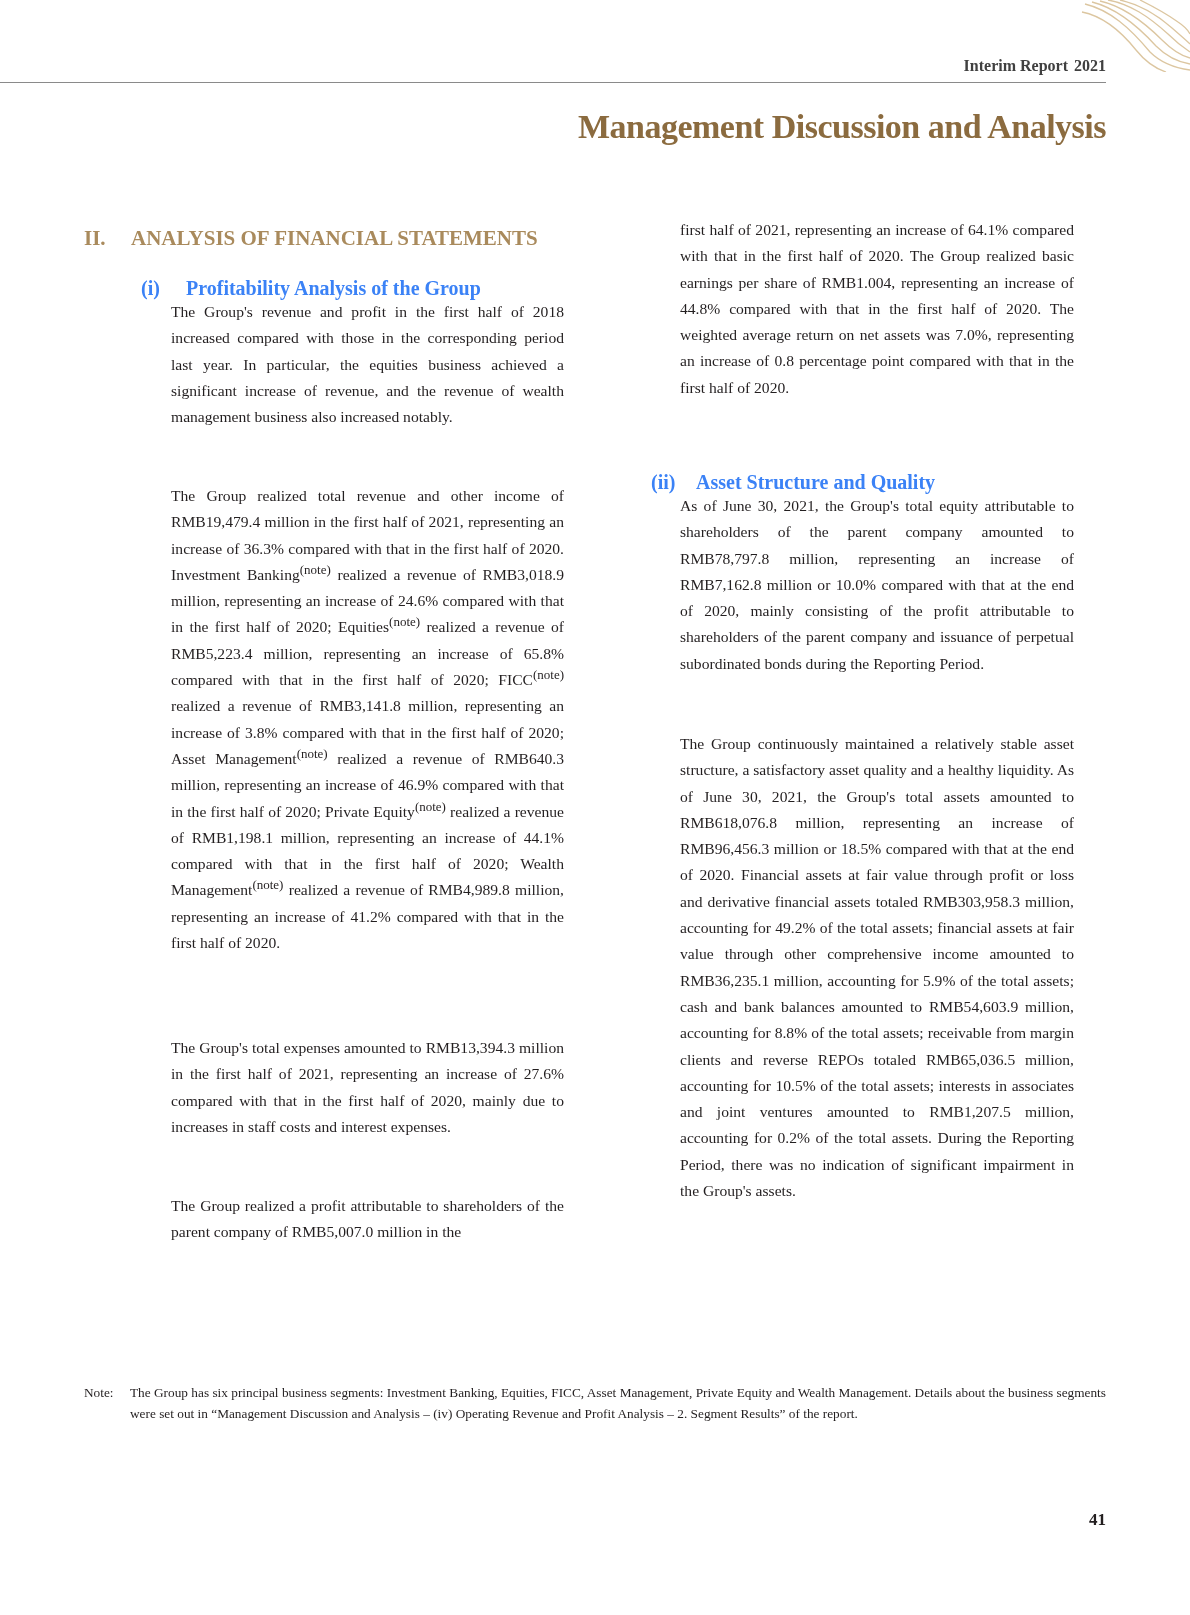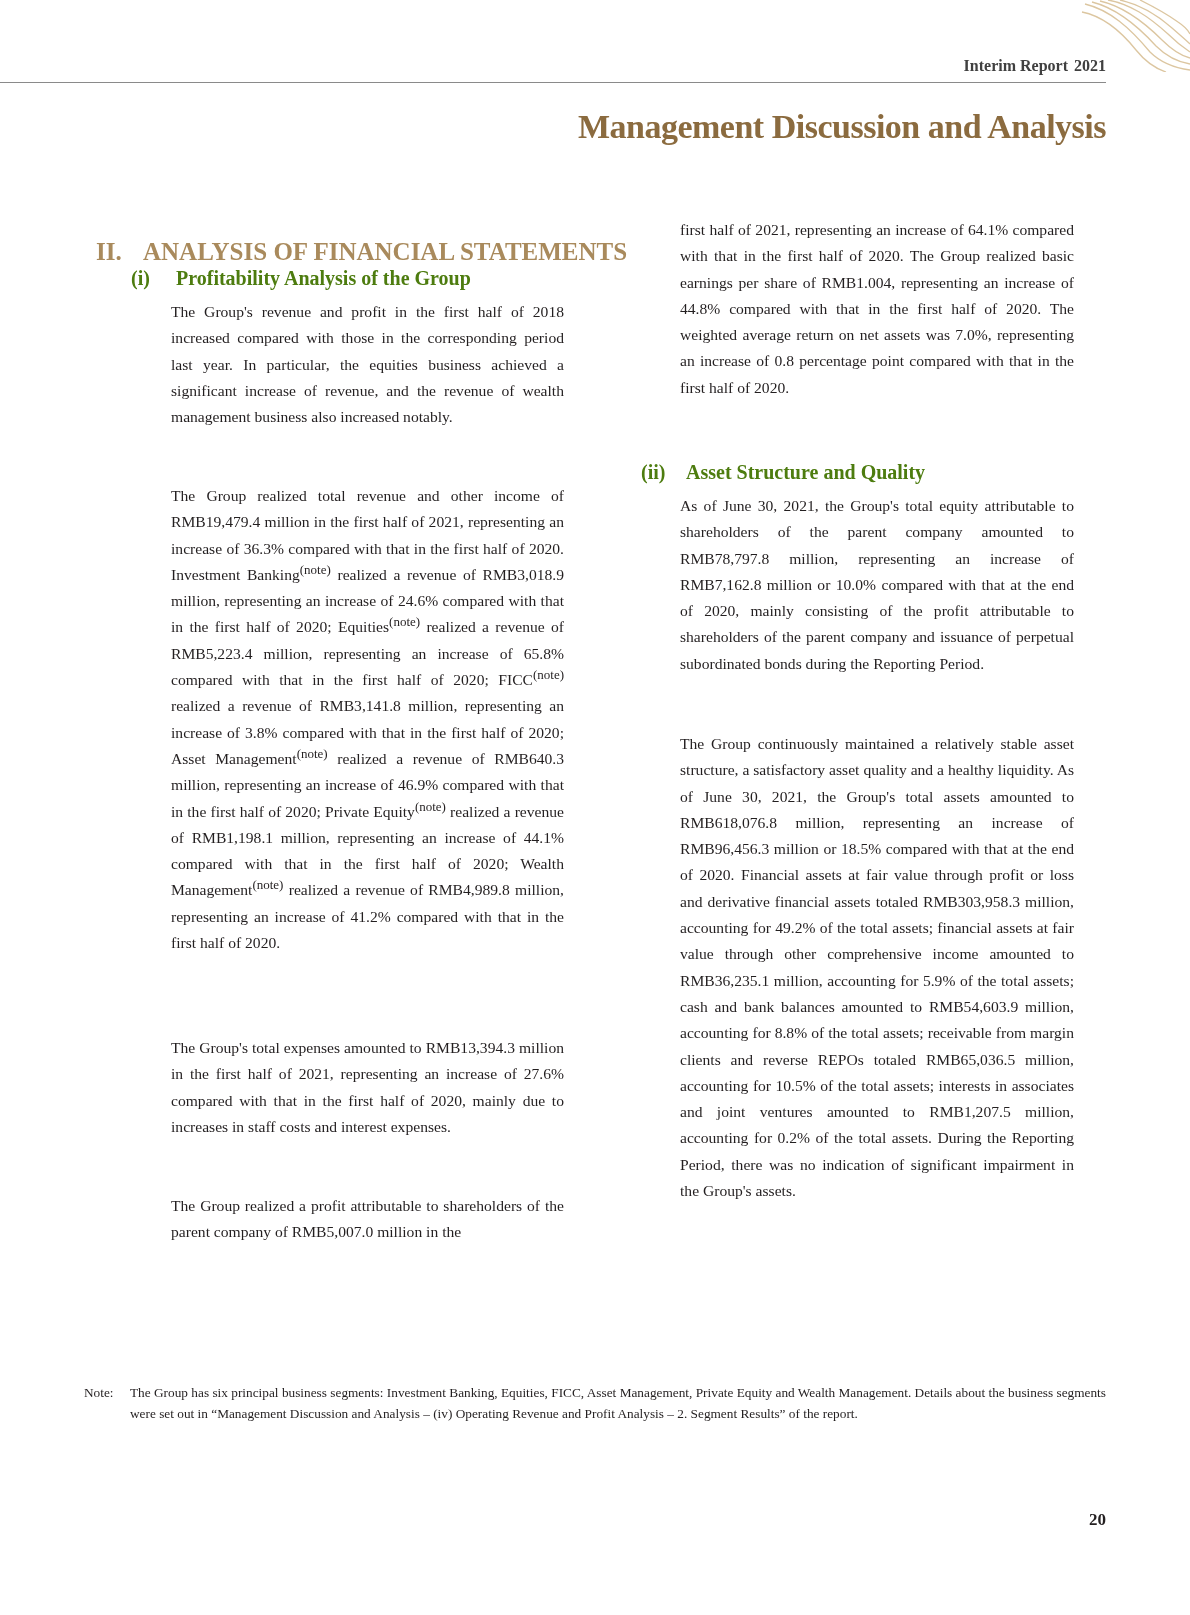--- a/index.html
+++ b/index.html
@@ -4,23 +4,23 @@
 <style>
   html, body { margin: 0; padding: 0; background: #ffffff; }
   body { width: 1190px; height: 1615px; position: relative; overflow: hidden;
          font-family: "Liberation Serif", "DejaVu Serif", serif; color: #231f20; }
   .deco { position: absolute; right: 0; top: 0; width: 110px; height: 72px; }
   .running-head { position: absolute; right: 84px; top: 57px; font-size: 16px; font-weight: bold; color: #404040; }
   .running-head .yr { margin-left: 6px; }
   .head-rule { position: absolute; left: 0; right: 84px; top: 82px; height: 1px; background: #8a8a8a; }
   .page-title { position: absolute; right: 84px; top: 108px; font-size: 34px; font-weight: bold;
                 color: #8b6b3f; letter-spacing: -0.5px; margin: 0; }
-  .sec-heading { position: absolute; left: 84px; top: 226px; font-size: 25px; font-weight: bold; color: #a98a5c; margin: 12px; white-space: nowrap; }
+  .sec-heading { position: absolute; left: 84px; top: 226px; font-size: 21px; font-weight: bold; color: #a98a5c; margin: 0; white-space: nowrap; }
   .sec-heading .num { display: inline-block; width: 47px; }
-  .sub-heading { position: absolute; font-size: 20px; font-weight: bold; color: #4d7c0f; margin: 5px; white-space: nowrap; }
+  .sub-heading { position: absolute; font-size: 20px; font-weight: bold; color: #3b82f6; margin: 15px; white-space: nowrap; }
   .sub-heading .num { display: inline-block; width: 45px; }
   .para { position: absolute; font-size: 15.6px; line-height: 26.3px; text-align: justify; margin: 0; }
   .para sup { font-size: 13px; line-height: 0; vertical-align: 6px; }
   .note { position: absolute; left: 84px; top: 1382px; width: 1022px; font-size: 13.3px; line-height: 21px; margin: 0; }
   .note .label { position: absolute; left: 0; top: 0; }
   .note .body { margin-left: 46px; text-align: justify; }
   .page-number { position: absolute; right: 84px; top: 1510px; font-size: 17px; font-weight: bold; }
 </style>
 </head>
 <body>
@@ -70,13 +70,13 @@
 
 <p class="para" style="left:680px; top:493px; width:394px;">As of June 30, 2021, the Group's total equity attributable to shareholders of the parent company amounted to RMB78,797.8 million, representing an increase of RMB7,162.8 million or 10.0% compared with that at the end of 2020, mainly consisting of the profit attributable to shareholders of the parent company and issuance of perpetual subordinated bonds during the Reporting Period.</p>
 
 <p class="para" style="left:680px; top:731px; width:394px;">The Group continuously maintained a relatively stable asset structure, a satisfactory asset quality and a healthy liquidity. As of June 30, 2021, the Group's total assets amounted to RMB618,076.8 million, representing an increase of RMB96,456.3 million or 18.5% compared with that at the end of 2020. Financial assets at fair value through profit or loss and derivative financial assets totaled RMB303,958.3 million, accounting for 49.2% of the total assets; financial assets at fair value through other comprehensive income amounted to RMB36,235.1 million, accounting for 5.9% of the total assets; cash and bank balances amounted to RMB54,603.9 million, accounting for 8.8% of the total assets; receivable from margin clients and reverse REPOs totaled RMB65,036.5 million, accounting for 10.5% of the total assets; interests in associates and joint ventures amounted to RMB1,207.5 million, accounting for 0.2% of the total assets. During the Reporting Period, there was no indication of significant impairment in the Group's assets.</p>
 
 <div class="note">
   <span class="label">Note:</span>
   <div class="body">The Group has six principal business segments: Investment Banking, Equities, FICC, Asset Management, Private Equity and Wealth Management. Details about the business segments were set out in “Management Discussion and Analysis – (iv) Operating Revenue and Profit Analysis – 2. Segment Results” of the report.</div>
 </div>
 
-<div class="page-number">20</div>
+<div class="page-number">41</div>
 
 </body></html>

